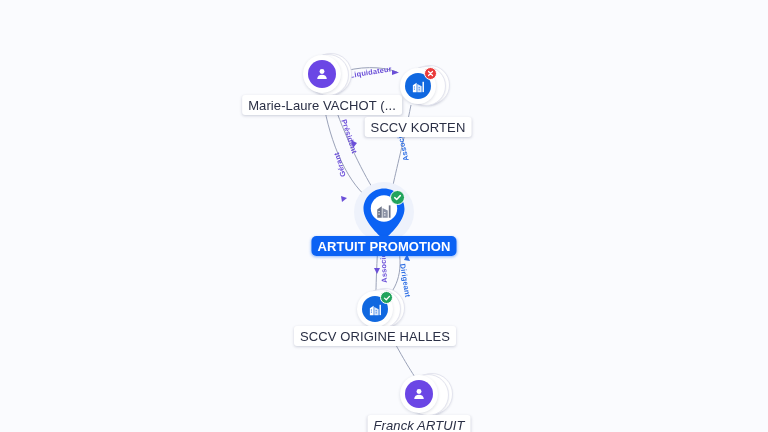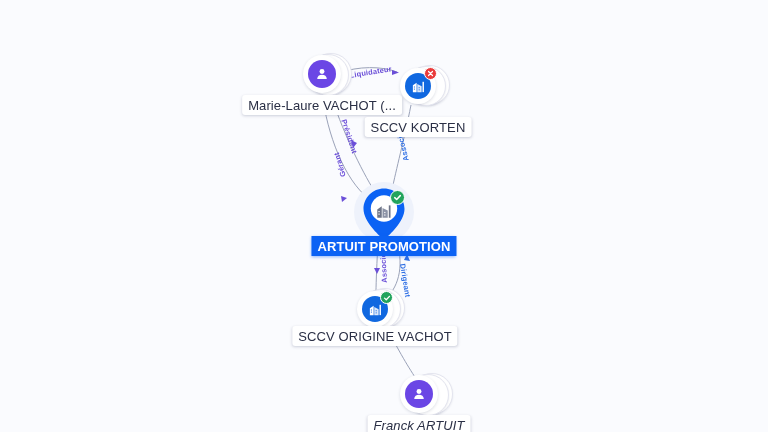--- a/index.html
+++ b/index.html
@@ -82,21 +82,21 @@
     letter-spacing: .1px;
     padding: 2.5px 6px;
     border-radius: 3px;
     white-space: nowrap;
     box-shadow: 0 1px 3px rgba(40,50,90,.22);
   }
   .name-label.selected {
     background: #0b62f4;
     color: #ffffff;
     font-weight: 600;
-    border-radius: 0;
+    border-radius: 5px;
     box-shadow: 0 1px 3px rgba(11,98,244,.45);
   }
 
   
   .pin-halo {
     position: absolute;
     border-radius: 50%;
     background: #eef2fb;
   }
   .pin-wrap { position: absolute; }
@@ -228,21 +228,21 @@
         <rect x="4.6" y="15.4" width="1.6" height="1.6" fill="#1068e0"></rect>
         <rect x="12.3" y="13.2" width="1.6" height="1.6" fill="#1068e0"></rect>
         <rect x="12.3" y="16.6" width="1.6" height="1.6" fill="#1068e0"></rect>
       </svg>
     </div>
     <div class="badge ok" style="left:5px; top:-18px; width:13px; height:13px;">
       <svg width="8" height="8" viewBox="0 0 12 12" aria-hidden="true">
         <path d="M2.3 6.2 L4.9 8.7 L9.7 3.5" stroke="#ffffff" stroke-width="2" fill="none" stroke-linecap="round" stroke-linejoin="round"></path>
       </svg>
     </div>
-    <div class="name-label" style="left:0px; top:17px;">SCCV ORIGINE VACHOT</div>
+    <div class="name-label" style="left:0px; top:17px;">SCCV ORIGINE HALLES</div>
   </div>
 
   <div class="node" style="left:419px; top:394px;">
     <div class="stack" style="left:-8px; top:-21px; width:40px; height:40px;"></div>
     <div class="stack" style="left:-12px; top:-20px; width:40px; height:40px;"></div>
     <div class="disc" style="left:-19px; top:-19px; width:38px; height:38px;"></div>
     <div class="avatar person" style="left:-14px; top:-14px; width:28px; height:28px;">
       <svg width="16" height="16" viewBox="0 0 24 24" aria-hidden="true">
         <circle cx="12" cy="8.3" r="3.7" fill="#ffffff"></circle>
         <path d="M4.8 19.5c0-4 3.3-6.3 7.2-6.3s7.2 2.3 7.2 6.3z" fill="#ffffff"></path>

